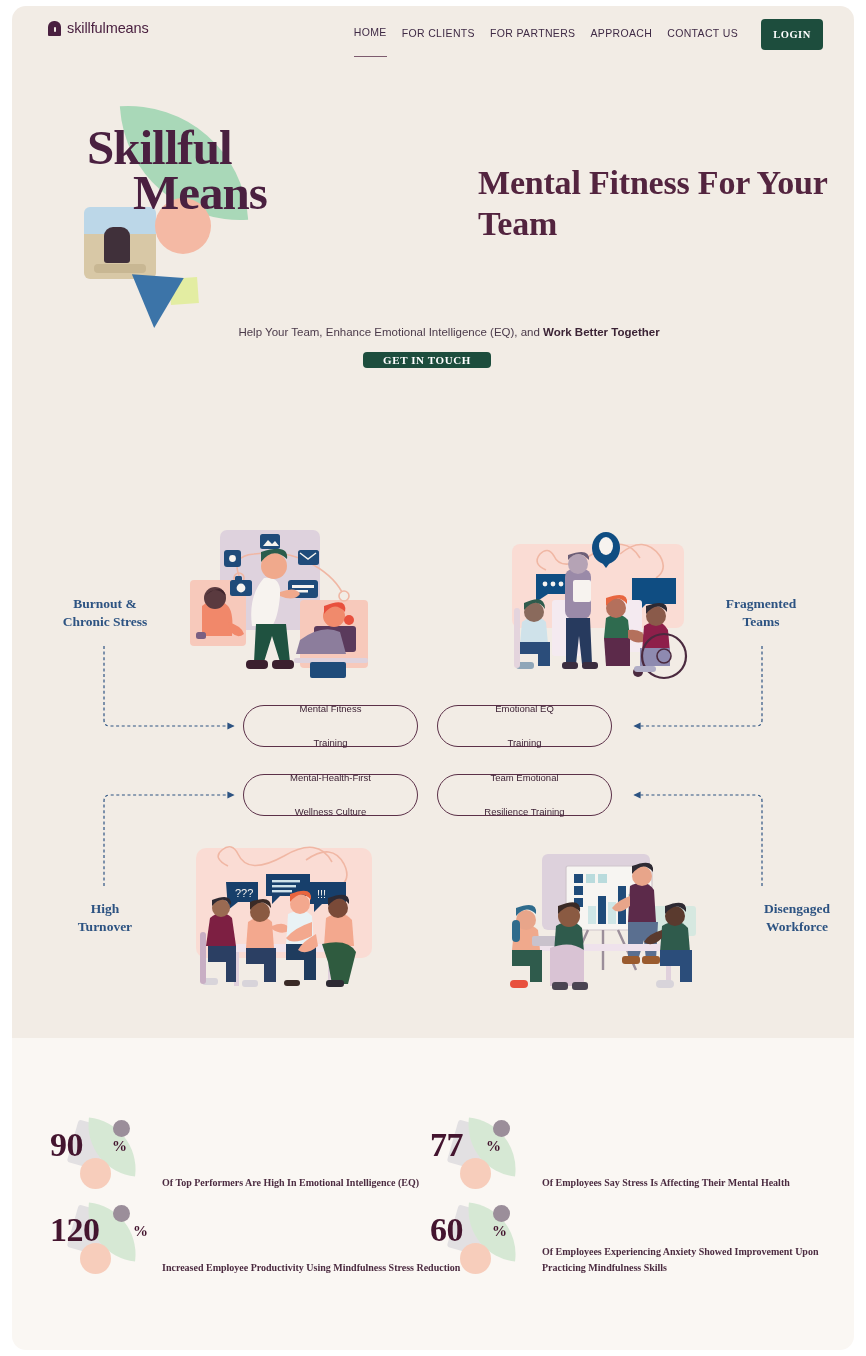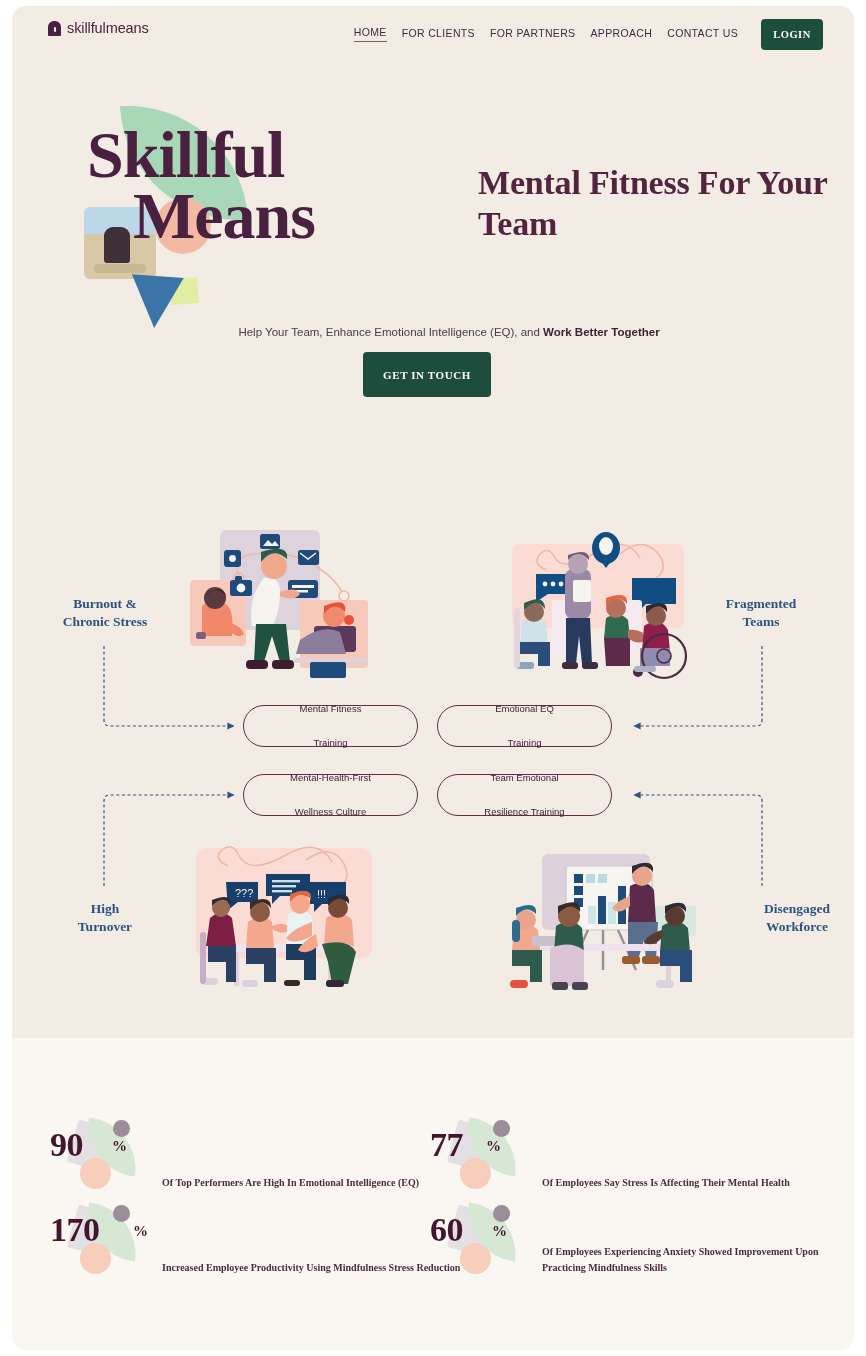--- a/index.html
+++ b/index.html
@@ -64,21 +64,21 @@
     position: absolute;
     right: 116px; top: 20px;
     display: flex; align-items: center; gap: 15px;
   }
   .nav-link {
     font-size: 10.5px;
     letter-spacing: 0.35px;
     color: #3f2a45;
     text-decoration: none;
     white-space: nowrap;
-    padding-bottom: 3px;
+    padding-bottom: 18px;
   }
   .nav-link.active {
     border-bottom: 1.6px solid #7d5b6e;
   }
   .login-btn {
     position: absolute;
     right: 31px; top: 13px;
     width: 62px; height: 31px;
     background: #1d4d3d;
     border: none; border-radius: 4px;
@@ -149,21 +149,21 @@
     border-left: 26px solid transparent;
     border-right: 26px solid transparent;
     border-bottom: 52px solid #3c74a8;
     transform: rotate(184deg);
   }
   .wordmark {
     position: absolute;
     left: 27px; top: 35px;
     font-family: "Liberation Serif", serif;
     font-weight: bold;
-    font-size: 66px;
+    font-size: 49px;
     line-height: 0.92;
     color: #4a2040;
     letter-spacing: -1px;
   }
   .wordmark .line2 { display: block; padding-left: 46px; }
 
   
   .headline {
     position: absolute;
     left: 444px; top: 156px;
@@ -184,21 +184,21 @@
     width: 842px;
     text-align: center;
     font-size: 11.5px;
     color: #4b3a4a;
     margin-left: 16px;
   }
   .subtitle b { color: #3b2335; }
   .cta-btn {
     position: absolute;
     left: 351px; top: 346px;
-    width: 128px; height: 45px;
+    width: 128px; height: 16px;
     background: #1d4d3d;
     border: none; border-radius: 4px;
     color: #ffffff;
     font-family: "Liberation Serif", serif;
     font-weight: bold;
     font-size: 11px;
     letter-spacing: 0.6px;
     cursor: pointer;
   }
 
@@ -633,21 +633,21 @@
       </div>
       <div class="stat-text">Of Employees Say Stress  Is Affecting Their Mental Health</div>
     </div>
 
     <div class="stat stat-3">
       <div class="stat-figure">
         <span class="sf-leaf-grey"></span>
         <span class="sf-leaf-green"></span>
         <span class="sf-dot-grey"></span>
         <span class="sf-dot-peach"></span>
-        <span class="stat-num">170</span>
+        <span class="stat-num">120</span>
         <span class="stat-pct p120">%</span>
       </div>
       <div class="stat-text">Increased Employee Productivity Using Mindfulness Stress Reduction</div>
     </div>
 
     <div class="stat stat-4">
       <div class="stat-figure">
         <span class="sf-leaf-grey"></span>
         <span class="sf-leaf-green"></span>
         <span class="sf-dot-grey"></span>

